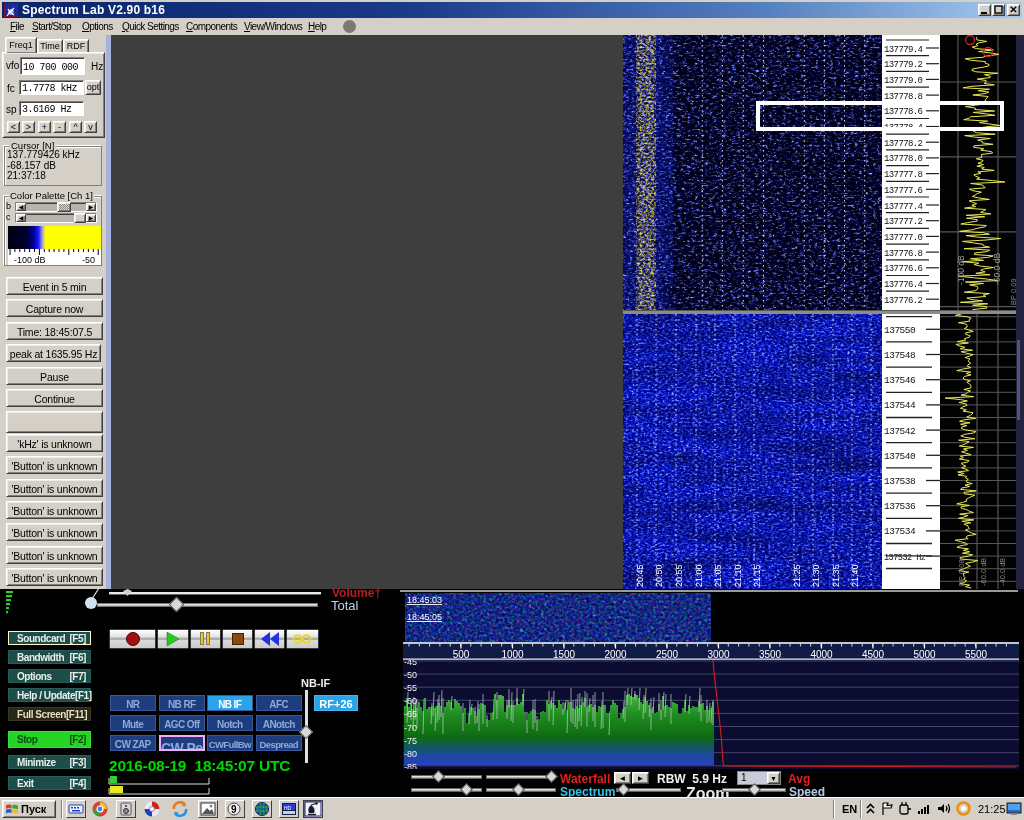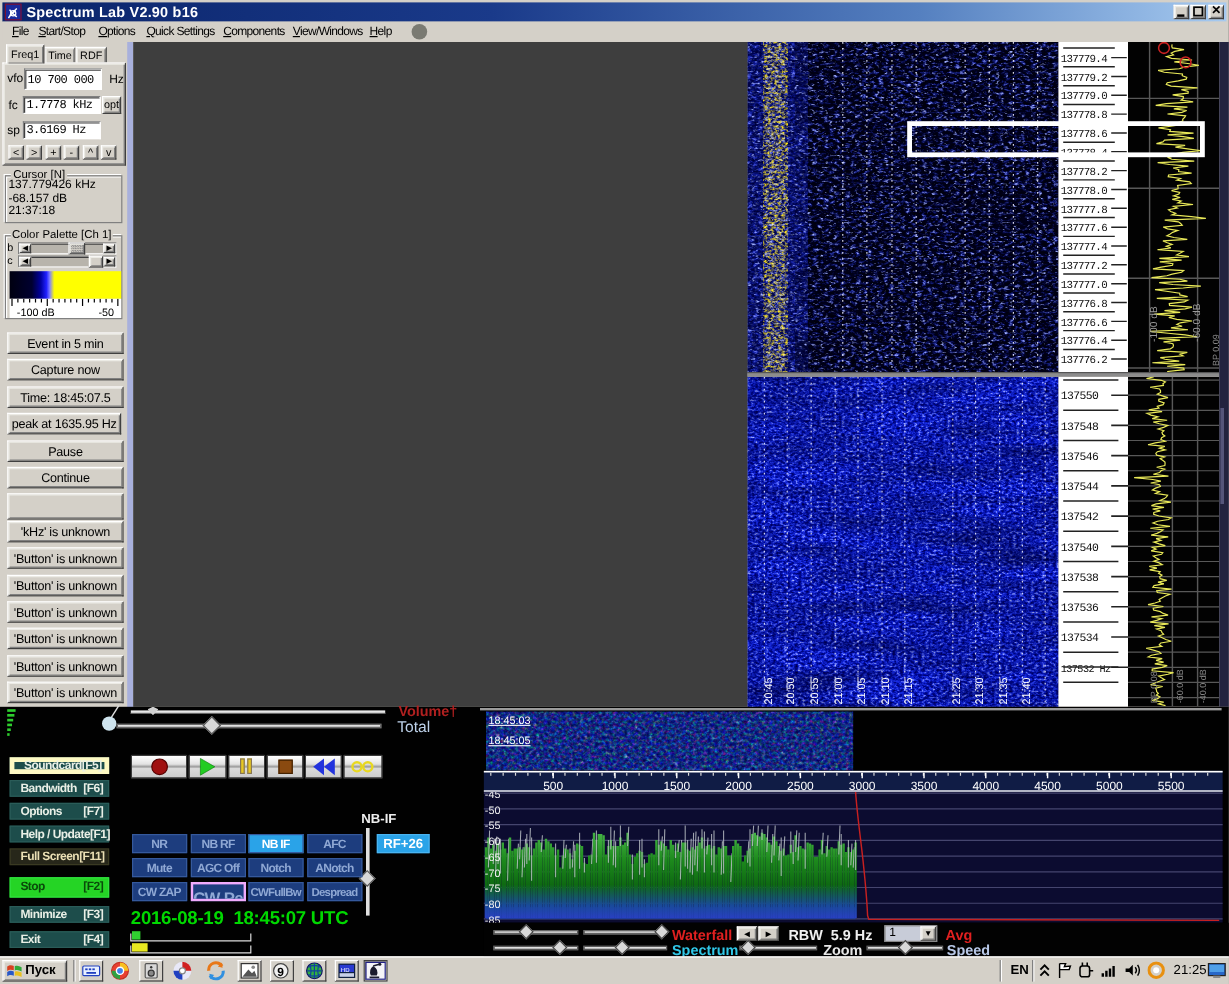--- a/index.html
+++ b/index.html
@@ -355,21 +355,21 @@
 <div class="abs" style="left:756px;top:101px;width:248px;height:30px;border:4px solid #fff;z-index:5"></div>
 <div class="abs" style="left:0;top:589px;width:1024px;height:208px;background:#010101"></div>
 <svg class="abs" style="left:4px;top:589px" width="20" height="30">
       <rect x="2" y="2" width="7" height="2.2" fill="#2ecc2e"></rect>
       <rect x="2" y="6" width="6" height="2.2" fill="#2ecc2e"></rect>
       <rect x="2" y="10" width="5" height="2.2" fill="#2ecc2e"></rect>
       <rect x="2" y="14" width="4" height="2.2" fill="#2ecc2e"></rect>
       <rect x="2" y="18" width="3" height="2.2" fill="#2ecc2e"></rect>
       <rect x="2" y="22" width="2" height="2.2" fill="#2ecc2e"></rect>
     </svg>
-<div class="abs" style="left:8px;top:631px;width:83px;height:14px;background:#1d4d4b;color:#e9efe6;border:4px solid #fef9c3;font-size:10px;letter-spacing:-0.45px;font-weight:bold;white-space:nowrap;display:flex;justify-content:space-between;align-items:center;padding:0 4px 0 8px">
+<div class="abs" style="left:8px;top:631px;width:83px;height:14px;background:#1d4d4b;color:#e9efe6;border:1px solid #fef9c3;font-size:10px;letter-spacing:-0.45px;font-weight:bold;white-space:nowrap;display:flex;justify-content:space-between;align-items:center;padding:0 4px 0 8px">
       <span>Soundcard</span>
       <span>[F5]</span>
     </div>
 <div class="abs" style="left:8px;top:650px;width:83px;height:14px;background:#1d4d4b;color:#e9efe6;border:1px solid #2a5c58;font-size:10px;letter-spacing:-0.45px;font-weight:bold;white-space:nowrap;display:flex;justify-content:space-between;align-items:center;padding:0 4px 0 8px">
       <span>Bandwidth</span>
       <span>[F6]</span>
     </div>
 <div class="abs" style="left:8px;top:669px;width:83px;height:14px;background:#1d4d4b;color:#e9efe6;border:1px solid #2a5c58;font-size:10px;letter-spacing:-0.45px;font-weight:bold;white-space:nowrap;display:flex;justify-content:space-between;align-items:center;padding:0 4px 0 8px">
       <span>Options</span>
       <span>[F7]</span>
@@ -825,21 +825,21 @@
       <span class="btn abs" style="right:0;top:0;width:13px;height:12px;font-size:7px;line-height:11px">▼</span>
     </div>
 <div class="abs" style="left:788px;top:772px;font-size:12px;font-weight:bold;color:#e02020">Avg</div>
 <div class="abs" style="left:411px;top:788px;width:71px;height:4px;background:linear-gradient(#fff,#999);border:1px solid #666"></div>
 <div class="abs" style="left:462px;top:785px;width:9px;height:9px;background:#d8d8d8;border:1px solid #444;transform:rotate(45deg)"></div>
 <div class="abs" style="left:486px;top:788px;width:70px;height:4px;background:linear-gradient(#fff,#999);border:1px solid #666"></div>
 <div class="abs" style="left:514px;top:785px;width:9px;height:9px;background:#d8d8d8;border:1px solid #444;transform:rotate(45deg)"></div>
 <div class="abs" style="left:560px;top:785px;font-size:12px;font-weight:bold;color:#30c8e8">Spectrum</div>
 <div class="abs" style="left:616px;top:788px;width:65px;height:4px;background:linear-gradient(#fff,#999);border:1px solid #666"></div>
 <div class="abs" style="left:619px;top:785px;width:9px;height:9px;background:#d8d8d8;border:1px solid #444;transform:rotate(45deg)"></div>
-<div class="abs" style="left:686px;top:785px;font-size:12px;font-weight:bold;color:#e8e8e8">Zoom</div>
+<div class="abs" style="left:686px;top:785px;font-size:16px;font-weight:bold;color:#e8e8e8">Zoom</div>
 <div class="abs" style="left:722px;top:788px;width:64px;height:4px;background:linear-gradient(#fff,#999);border:1px solid #666"></div>
 <div class="abs" style="left:750px;top:785px;width:9px;height:9px;background:#d8d8d8;border:1px solid #444;transform:rotate(45deg)"></div>
 <div class="abs" style="left:789px;top:785px;font-size:12px;font-weight:bold;color:#b8c8e8">Speed</div>
 
 <div class="abs" style="left:0;top:797px;width:1024px;height:23px;background:#d4d0c8;border-top:1px solid #fff"></div>
 
 <div class="abs btn" style="left:2px;top:800px;width:54px;height:18px"></div>
 <svg class="abs" style="left:4px;top:801px" width="16" height="16" viewBox="0 0 16 16">
  <path d="M2 4.5 C4 3 6 3.4 7.5 4 L7.5 7.6 C6 7 4 6.6 2 8.1 Z" fill="#d84020"></path>
  <path d="M8.3 4.2 C10 3.4 12 3.8 14 5 L14 8.6 C12 7.4 10 7 8.3 7.8 Z" fill="#30a838"></path>

